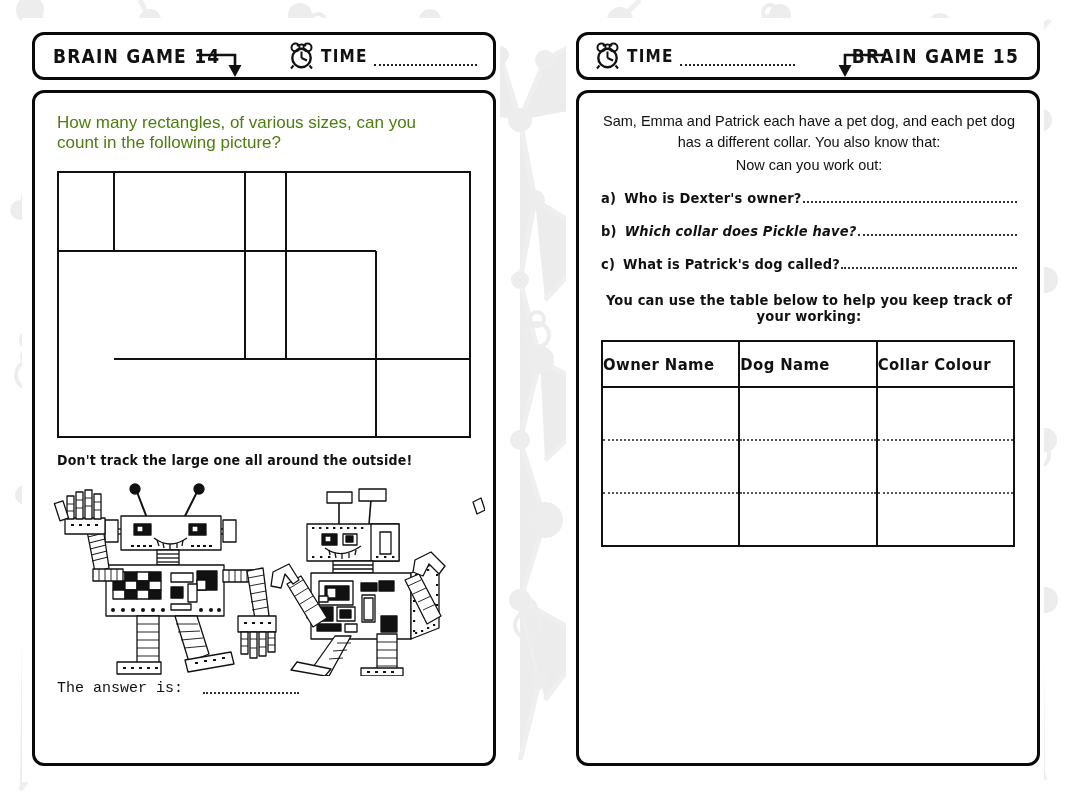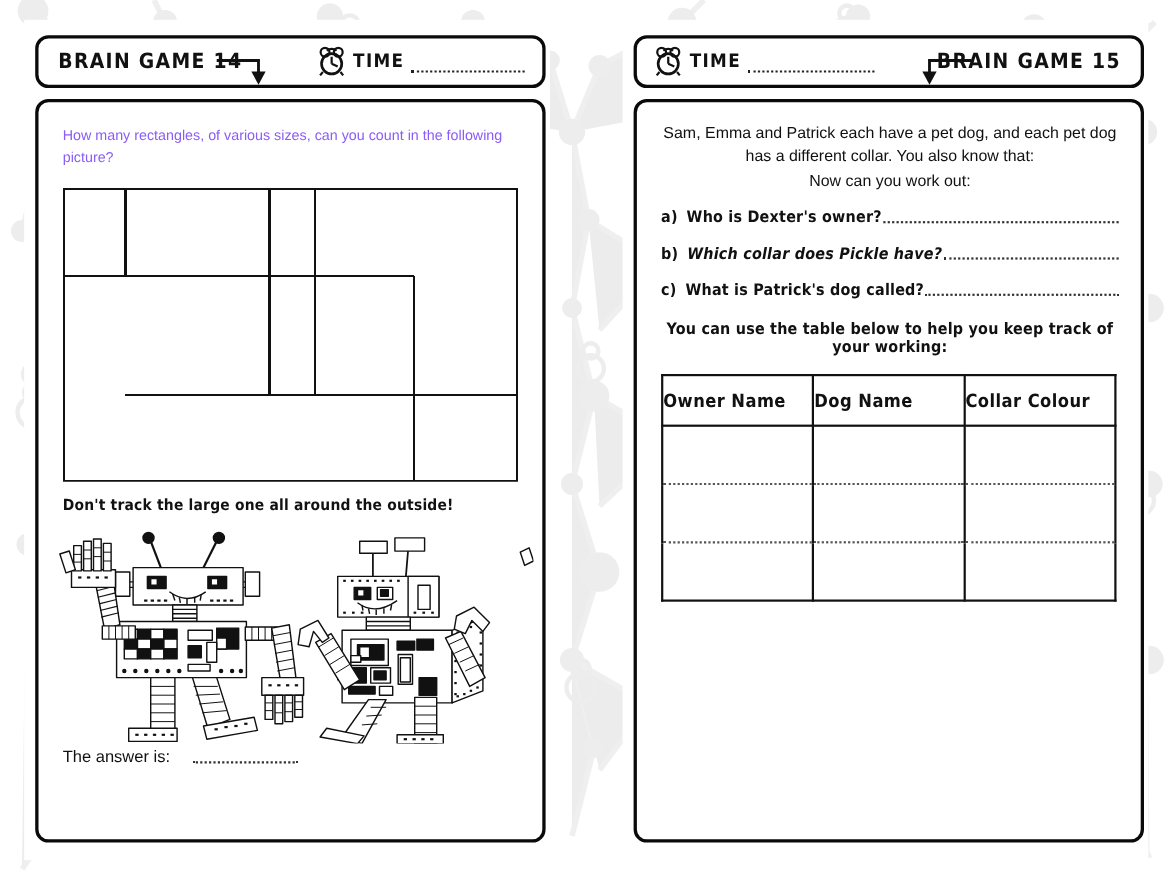--- a/index.html
+++ b/index.html
@@ -115,38 +115,38 @@
 
   .clockgrp { display: flex; align-items: center; gap: 6px; }
 
   
   .arrow-hook-left { position: absolute; }
   .arrow-hook-right { position: absolute; }
 
   
   .q-text {
     font-family: "Liberation Sans", sans-serif;
-    font-size: 13px;
+    font-size: 17px;
     line-height: 20px;
-    color: #8b5cf6;
+    color: #4d7c0f;
   }
 
   .note-text {
     font-family: "DejaVu Sans Condensed", "Liberation Sans Narrow", "Liberation Sans", sans-serif;
     font-weight: bold;
     font-size: 14px;
     color: #111;
     letter-spacing: 0.2px;
   }
 
   .answer-row {
     display: flex;
     align-items: flex-end;
     gap: 20px;
-    font-family: Liberation Sans, sans-serif;
+    font-family: Liberation Mono, monospace;
     font-size: 15px;
     color: #111;
   }
   .answer-rule {
     width: 96px;
     border-bottom: 2px dotted #333;
     height: 0;
     margin-bottom: 3px;
   }
 

